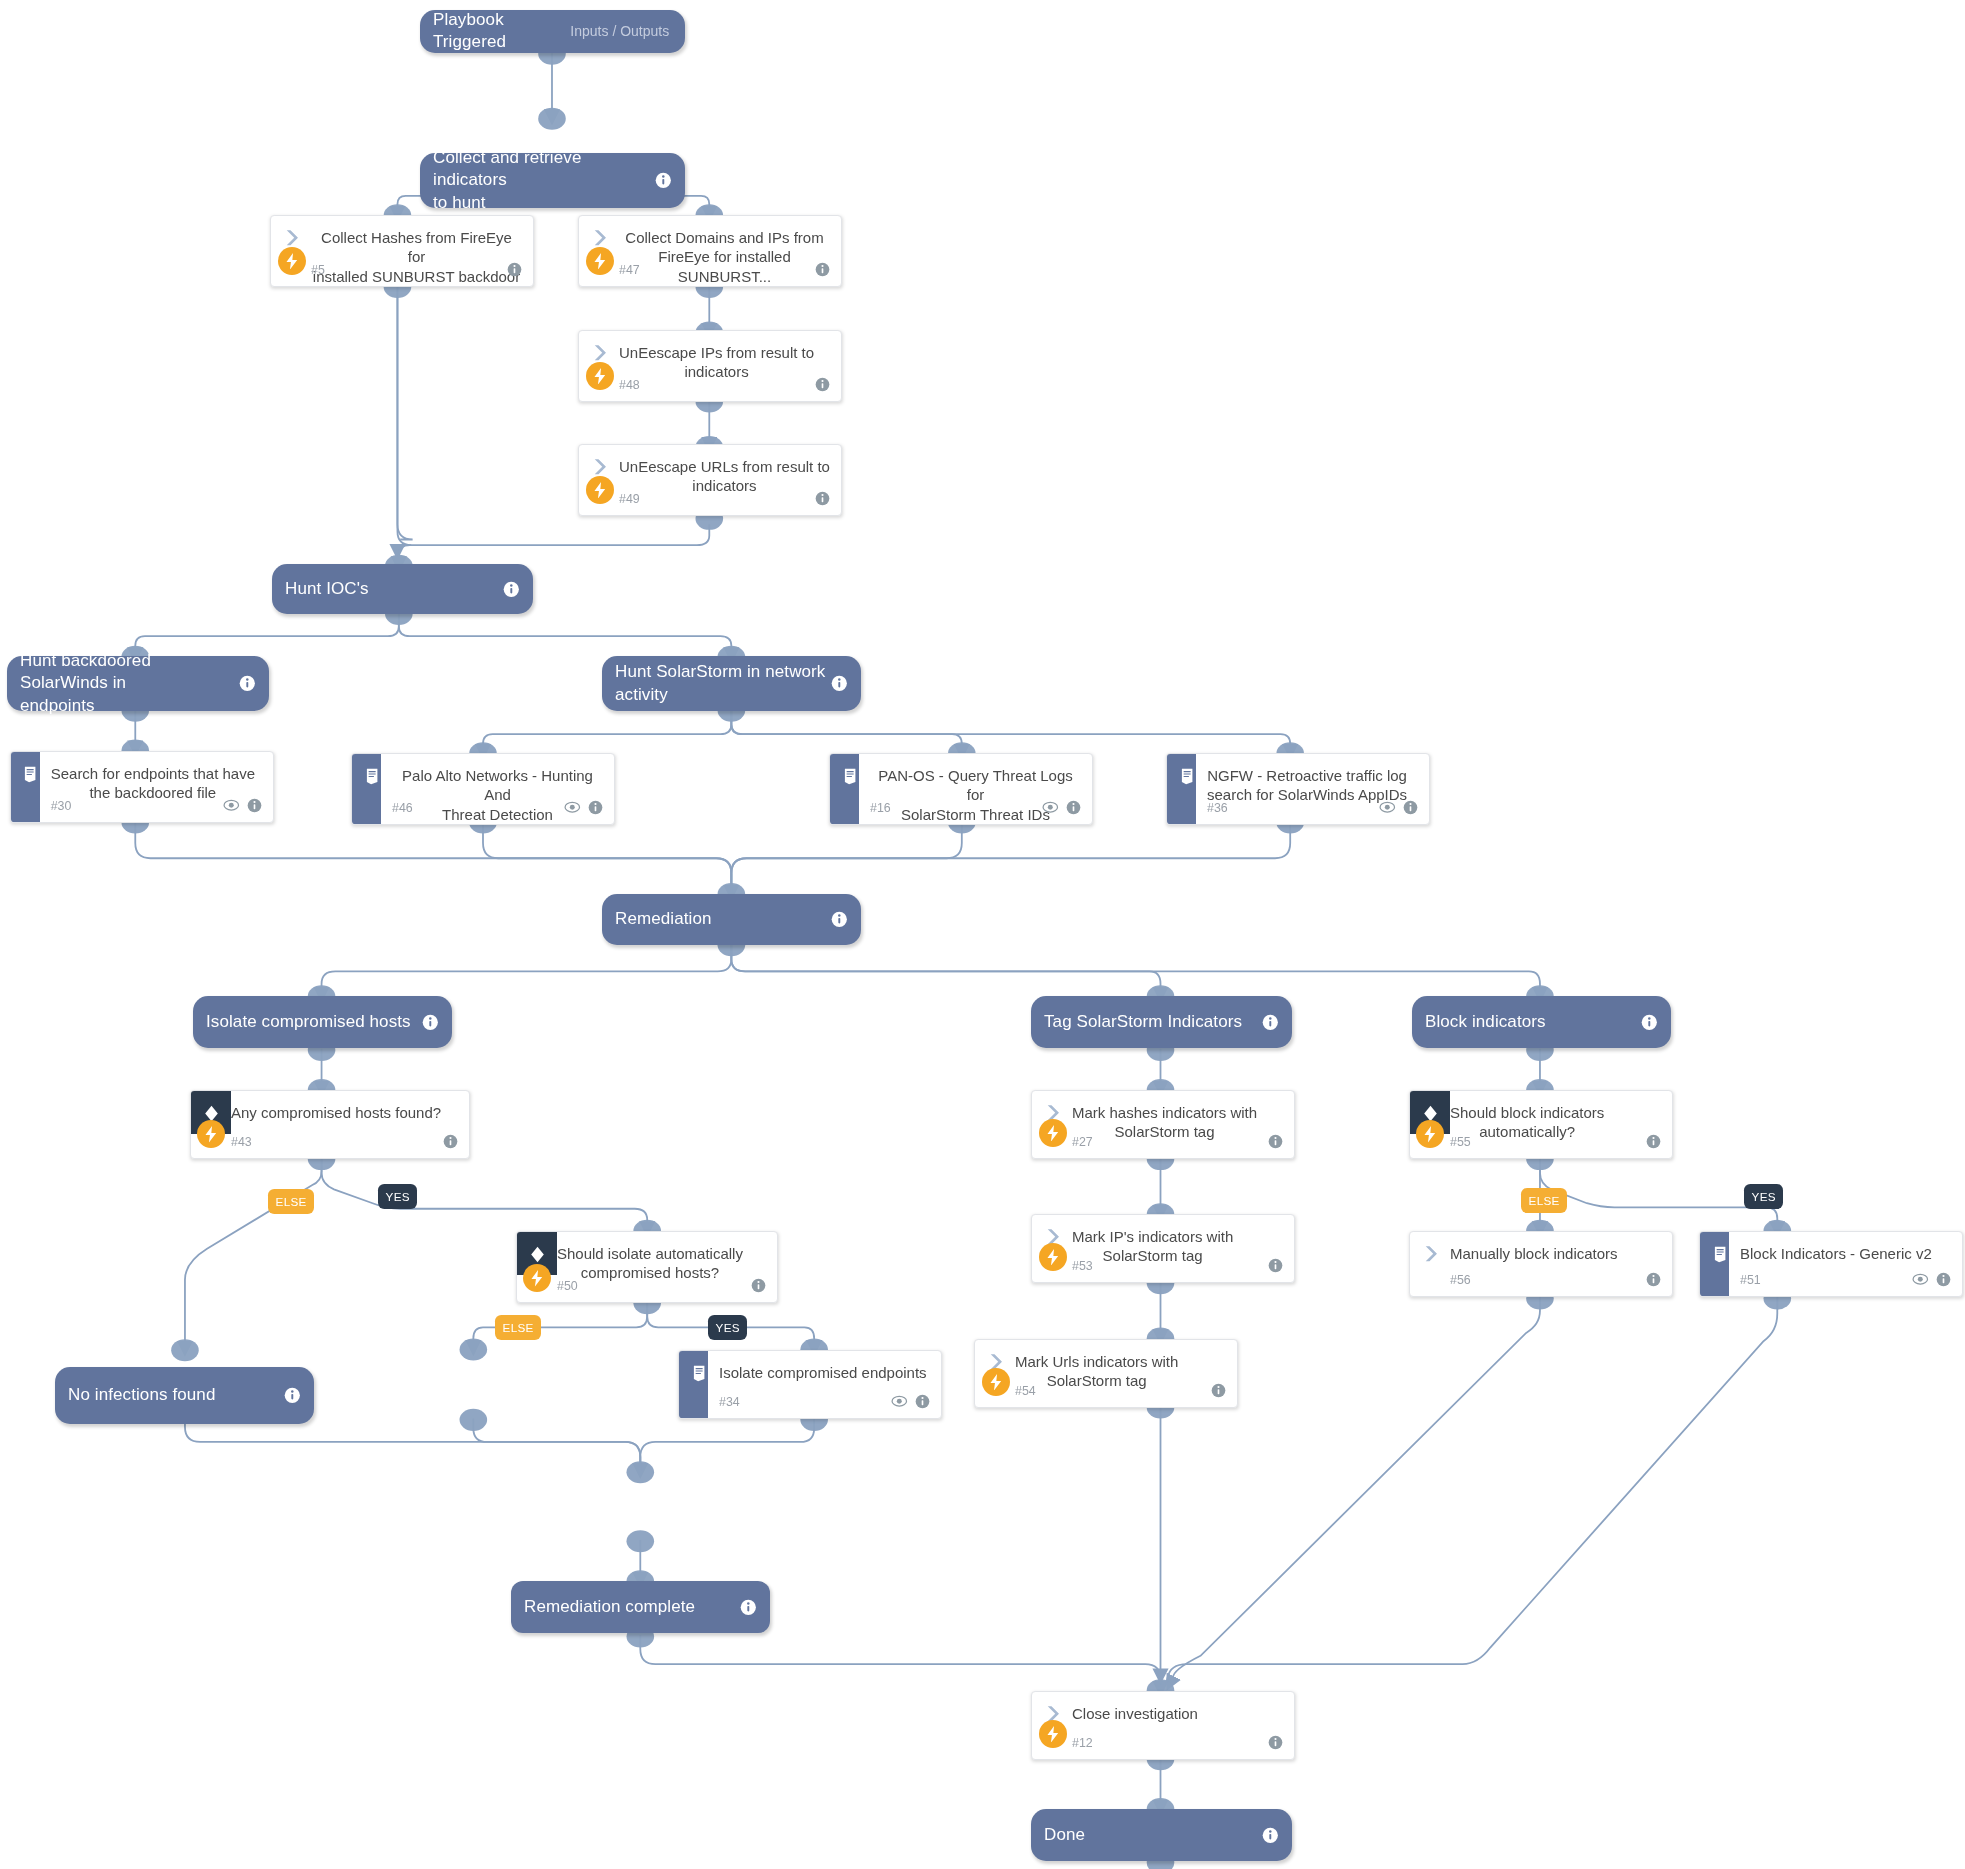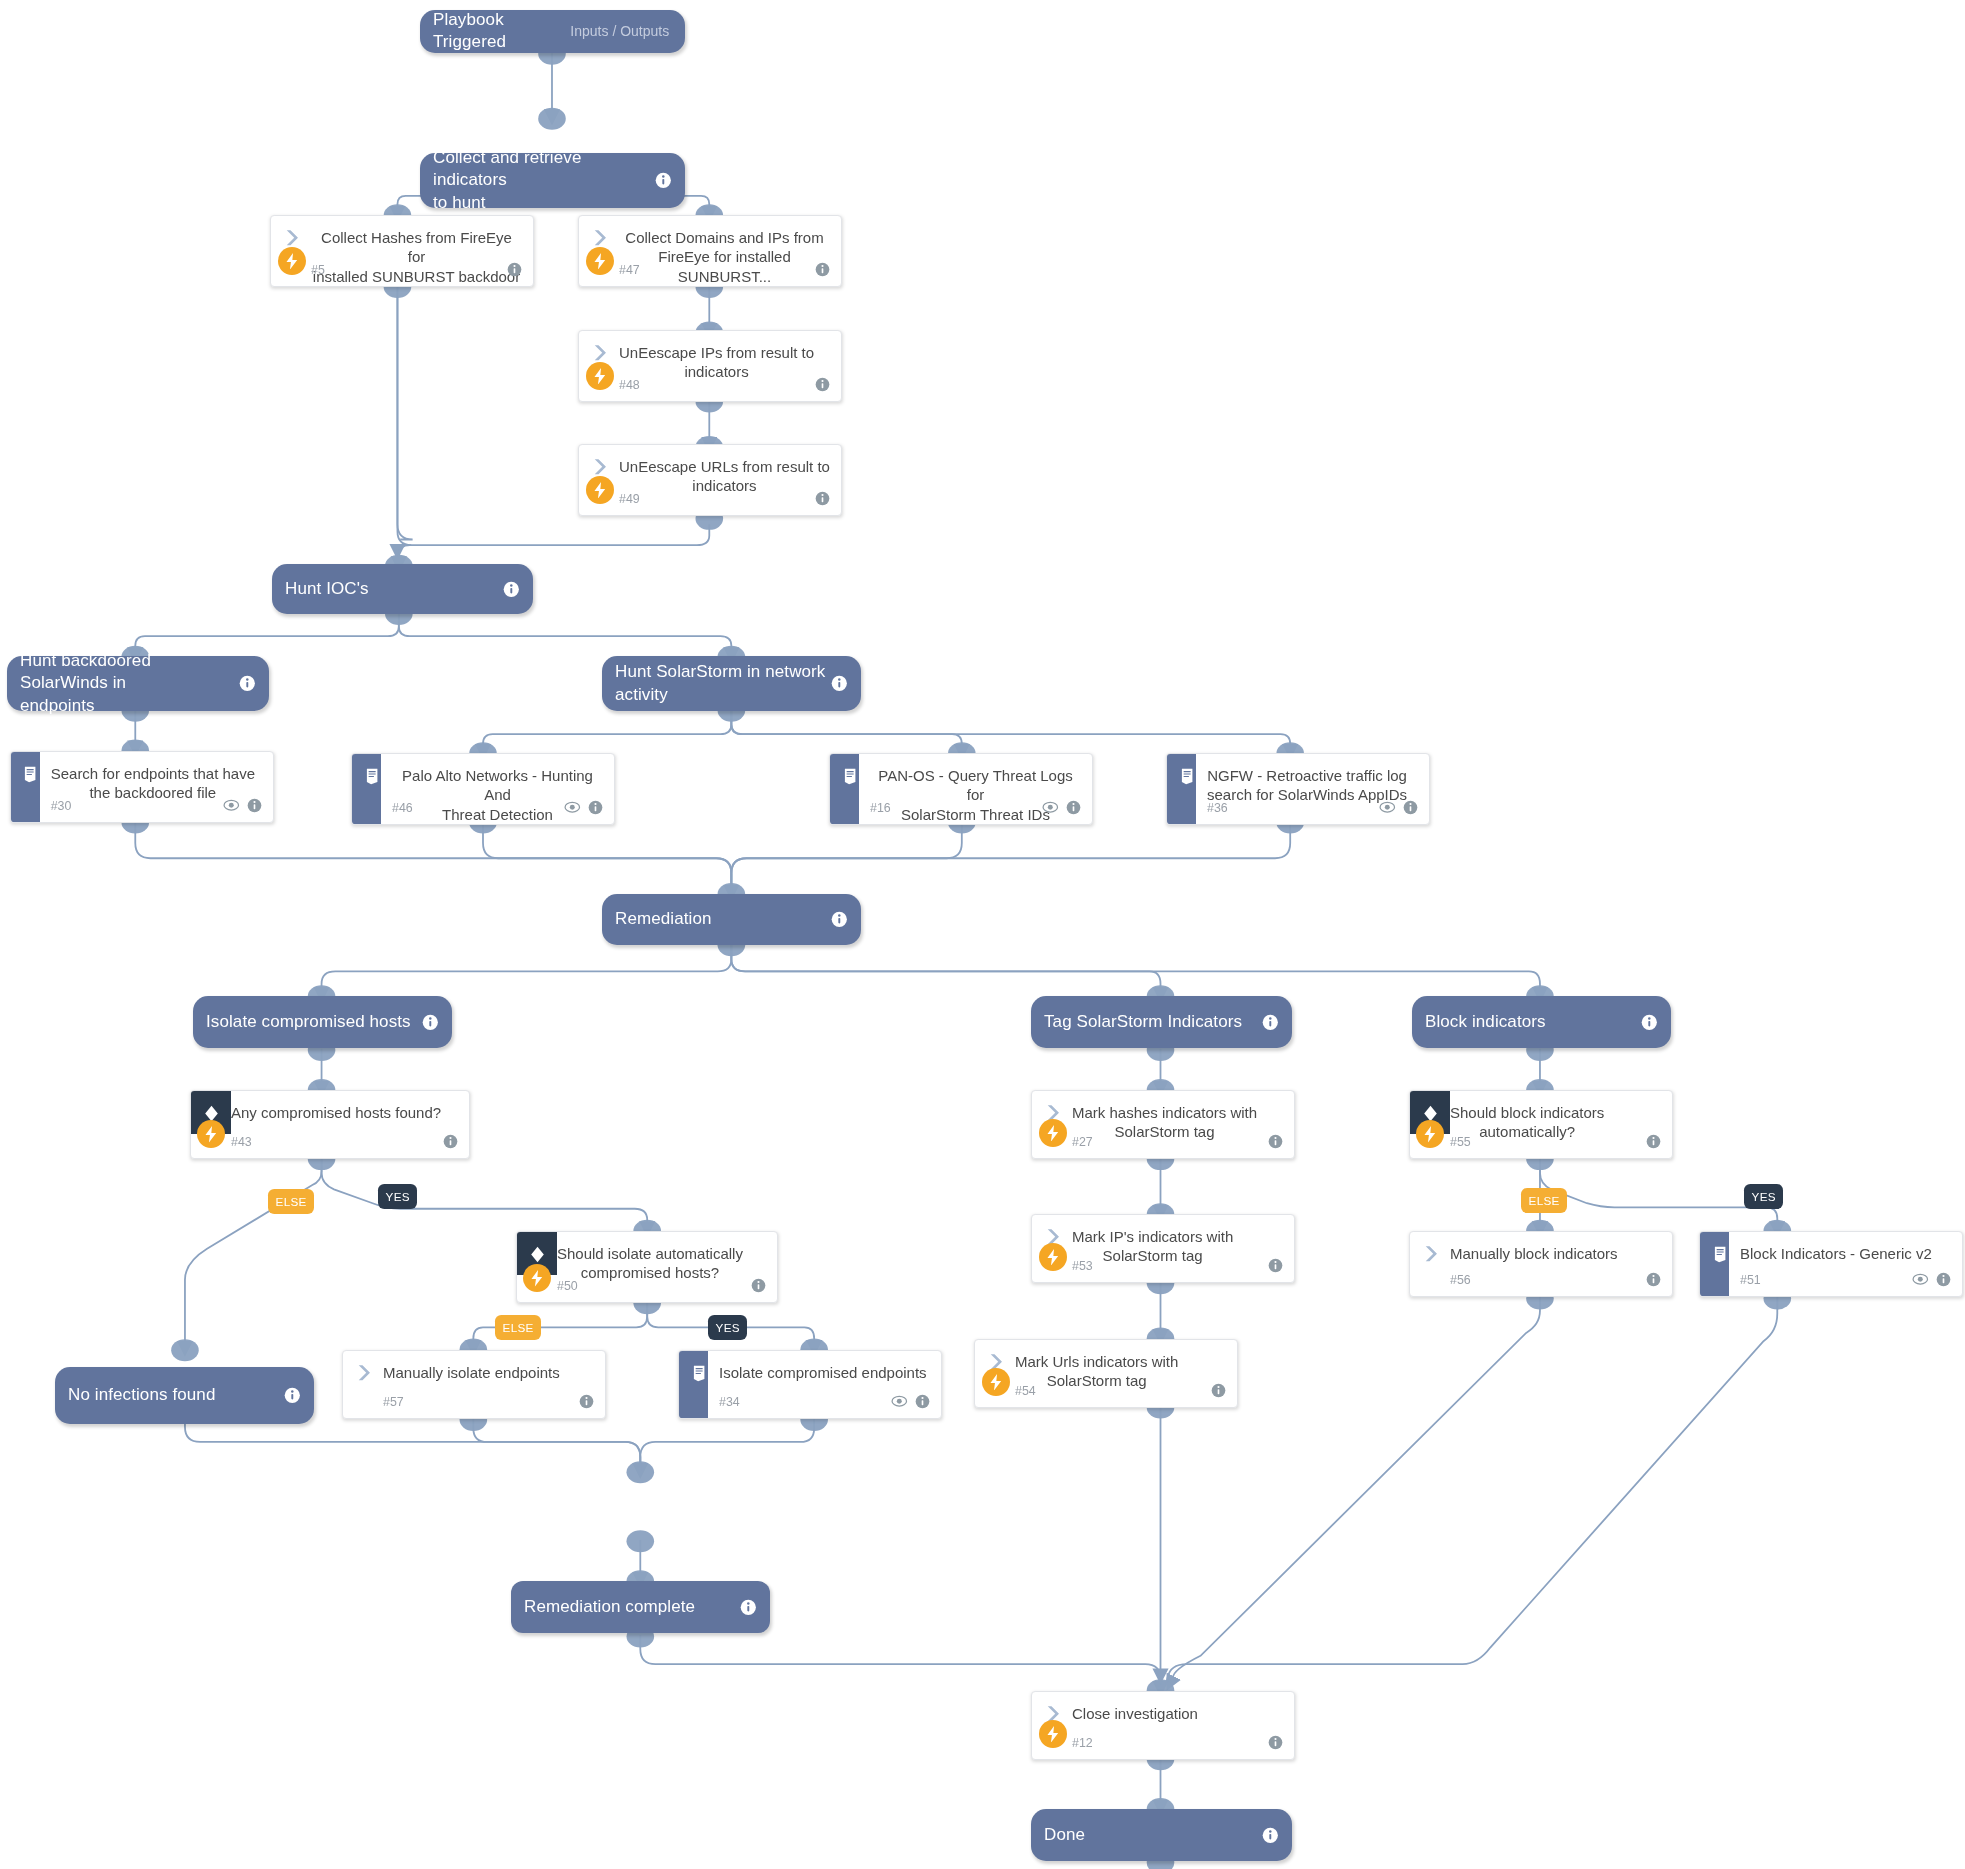--- a/index.html
+++ b/index.html
@@ -732,44 +732,20 @@
           </span>
       </div>
     </div>
     <span class="bolt" style="left:5.5px;bottom:9.7px;">
         <svg viewBox="0 0 20 24">
           <path d="M11.5 0 L2 13 L8.5 13 L7 24 L17.5 10 L10.5 10 Z" fill="#ffffff"></path>
         </svg>
       </span>
   </div>
 
-  <div class="task" style="left:342px;top:1350px;width:264px;height:69px;">
-    <div class="body">
-      <div class="row1">
-        <div class="glyph">
-            <svg class="chev" viewBox="0 0 22 28">
-              <path d="M4 3 L15 14 L4 25 L9.5 25 L20.5 14 L9.5 3 Z" fill="#a8bad2"></path>
-            </svg>
-          </div>
-        <div class="tname">Manually isolate endpoints</div>
-      </div>
-      <div class="footer">
-        <span class="tnum">#57</span>
-        <span class="ficons">
-            <span>
-              <svg class="infoi" viewBox="0 0 22 22">
-                <circle cx="11" cy="11" r="10" fill="#8e9aa3"></circle>
-                <rect x="9.8" y="9" width="2.4" height="7.4" rx="1" fill="#ffffff"></rect>
-                <circle cx="11" cy="5.9" r="1.6" fill="#ffffff"></circle>
-              </svg>
-            </span>
-          </span>
-      </div>
-    </div>
-  </div>
 
   <div class="task" style="left:678px;top:1350px;width:264px;height:69px;">
     <div class="leftbar"></div>
     <div class="body">
       <div class="row1">
         <div class="glyph">
             <svg class="book" viewBox="0 0 30 30">
               <path d="M7 4 L22 4 L22 23 L13 26 L7 23 Z" fill="#ffffff"></path>
               <path d="M9.5 8 L19.5 8 M9.5 11.5 L19.5 11.5 M9.5 15 L17 15" stroke="#61749d" stroke-width="1.5"></path>
             </svg>

